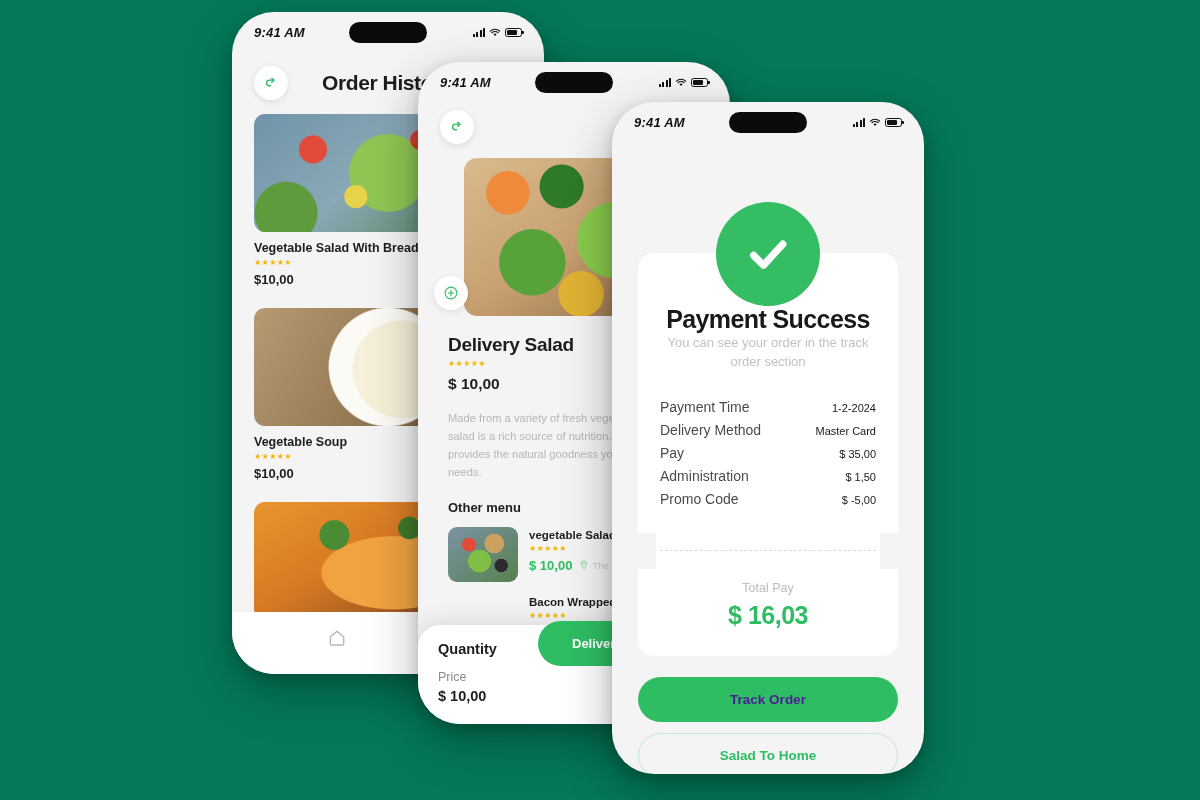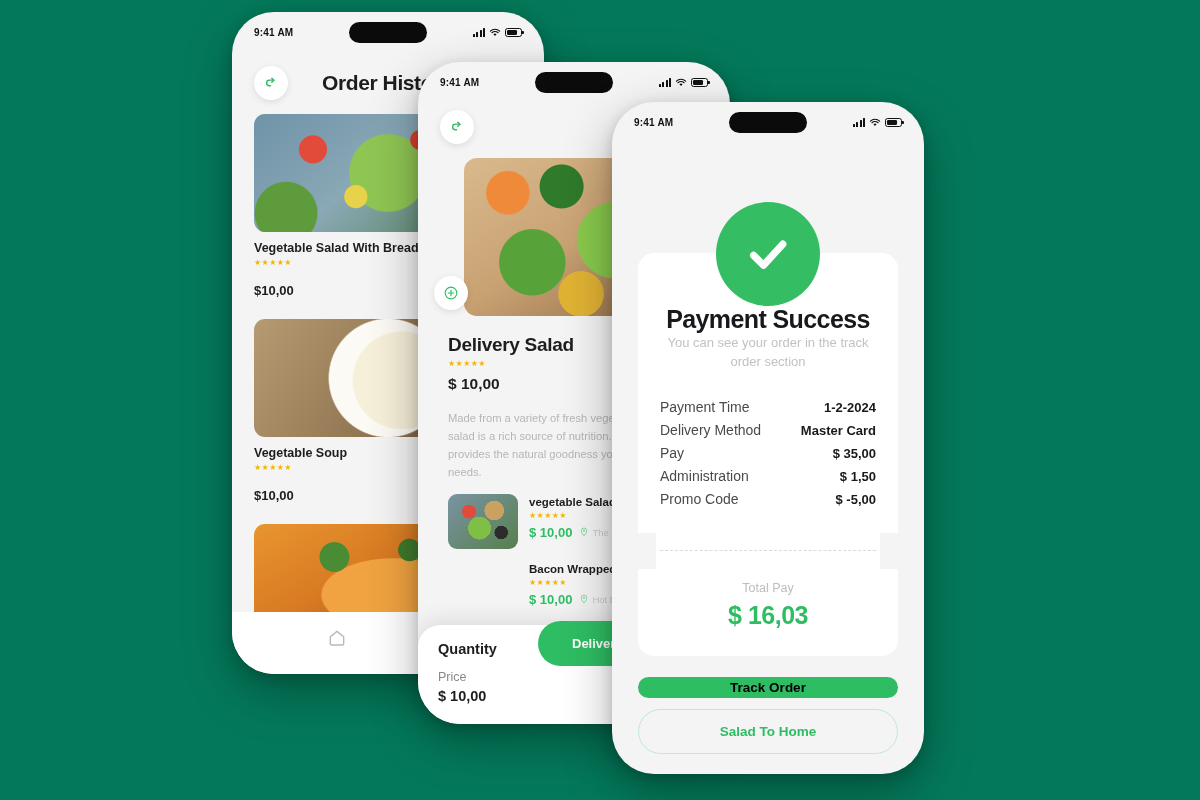--- a/index.html
+++ b/index.html
@@ -37,24 +37,25 @@
   .statusbar {
     height: 40px;
     display: flex;
     align-items: center;
     justify-content: space-between;
     padding: 0 22px;
     position: relative;
     flex: none;
   }
   .status-time {
-    font-size: 10px;
+    font-size: 13px;
     font-weight: 700;
     color: #111;
     letter-spacing: 0.2px;
+    font-style: italic;
   }
   .dyn-island {
     position: absolute;
     left: 50%;
     transform: translateX(-50%);
     top: 10px;
     width: 78px;
     height: 21px;
     background: #0b0b0b;
     border-radius: 12px;
@@ -100,21 +101,21 @@
   .order-card { margin-bottom: 21px; }
   .order-thumb {
     width: 100%; height: 118px; border-radius: 11px;
     overflow: hidden; position: relative;
   }
   .order-name {
     font-size: 12.5px; font-weight: 700; color: #1d1d1d;
     margin-top: 9px; white-space: nowrap;
   }
   .order-price {
-    font-size: 13px; font-weight: 800; color: #1d1d1d; margin-top: 16px;
+    font-size: 13px; font-weight: 800; color: #1d1d1d; margin-top: 5px;
   }
   .stars { font-size: 8px; color: #f7b500; letter-spacing: 0.4px; margin-top: 4px; line-height: 1; }
 
   .tabbar {
     position: absolute; left: 0; right: 0; bottom: 0; height: 62px;
     background: #fff; display: flex; align-items: center;
     justify-content: space-around; padding: 0 54px 10px;
   }
   .tabbar svg { display: block; }
 
@@ -184,21 +185,21 @@
   .ps-sub {
     font-size: 13px; color: #c2c2c2; text-align: center;
     line-height: 1.45; padding: 0 6px;
   }
   .ps-rows { margin-top: 24px; }
   .ps-row {
     display: flex; justify-content: space-between; align-items: baseline;
     padding: 3.5px 0;
   }
   .ps-k { font-size: 14px; color: #4a4a4a; }
-  .ps-v { font-size: 13px; font-weight: 700; color: #17191c; }
+  .ps-v { font-size: 11px; font-weight: 400; color: #17191c; }
 
   .ticket-notch {
     position: relative; height: 36px; background: transparent;
   }
   .ticket-notch::before, .ticket-notch::after {
     content: ""; position: absolute; top: 0;
     width: 36px; height: 36px; border-radius: 50%;
     background: #f4f4f4;
   }
   .ticket-notch::before { left: -18px; }
@@ -213,22 +214,22 @@
 
   .ticket-bot {
     background: #fff; border-radius: 0 0 16px 16px;
     padding: 12px 22px 26px; text-align: center;
   }
   .total-label { font-size: 12.5px; color: #bdbdbd; }
   .total-val { font-size: 25px; font-weight: 800; color: #2fbd63; margin-top: 6px; letter-spacing: -0.5px; }
 
   .ps-actions { margin-top: 21px; }
   .btn-primary {
-    display: block; width: 100%; background: #2fbd63; color: #000000;
-    border: none; border-radius: 26px; padding: 3px 0;
+    display: block; width: 100%; background: #2fbd63; color: #4c1d95;
+    border: none; border-radius: 26px; padding: 15px 0;
     font-size: 13.5px; font-weight: 800;
     font-family: "Liberation Sans", sans-serif;
   }
   .btn-ghost {
     display: block; width: 100%; background: transparent; color: #2fbd63;
     border: 1.4px solid #bfe8cf; border-radius: 26px; padding: 14px 0;
     font-size: 13.5px; font-weight: 800; margin-top: 11px;
     font-family: "Liberation Sans", sans-serif;
   }
 
@@ -425,20 +426,21 @@
         <circle cx="10" cy="10" r="7.3" stroke="#2fbd63" stroke-width="1.4" fill="none"></circle>
         <path d="M10 6.6v6.8M6.6 10h6.8" stroke="#2fbd63" stroke-width="1.5" stroke-linecap="round"></path>
       </svg>
     </div>
 
     <div class="md-body">
       <div class="md-title">Delivery Salad</div>
       <div class="stars">★★★★★</div>
       <div class="md-price">$ 10,00</div>
       <div class="md-desc">Made from a variety of fresh vegetables, this salad is a rich source of nutrition. Each bite provides the natural goodness your body needs.</div>
+      <div class="md-subtitle">Other menu</div>
 
       <div class="menu-row">
         <div class="menu-thumb">
             <div class="food food-mini-salad"></div>
           </div>
         <div class="menu-info">
           <div class="menu-name">vegetable Salad With Bread</div>
           <div class="stars">★★★★★</div>
           <div class="menu-meta">
             <span class="menu-price">$ 10,00</span>

